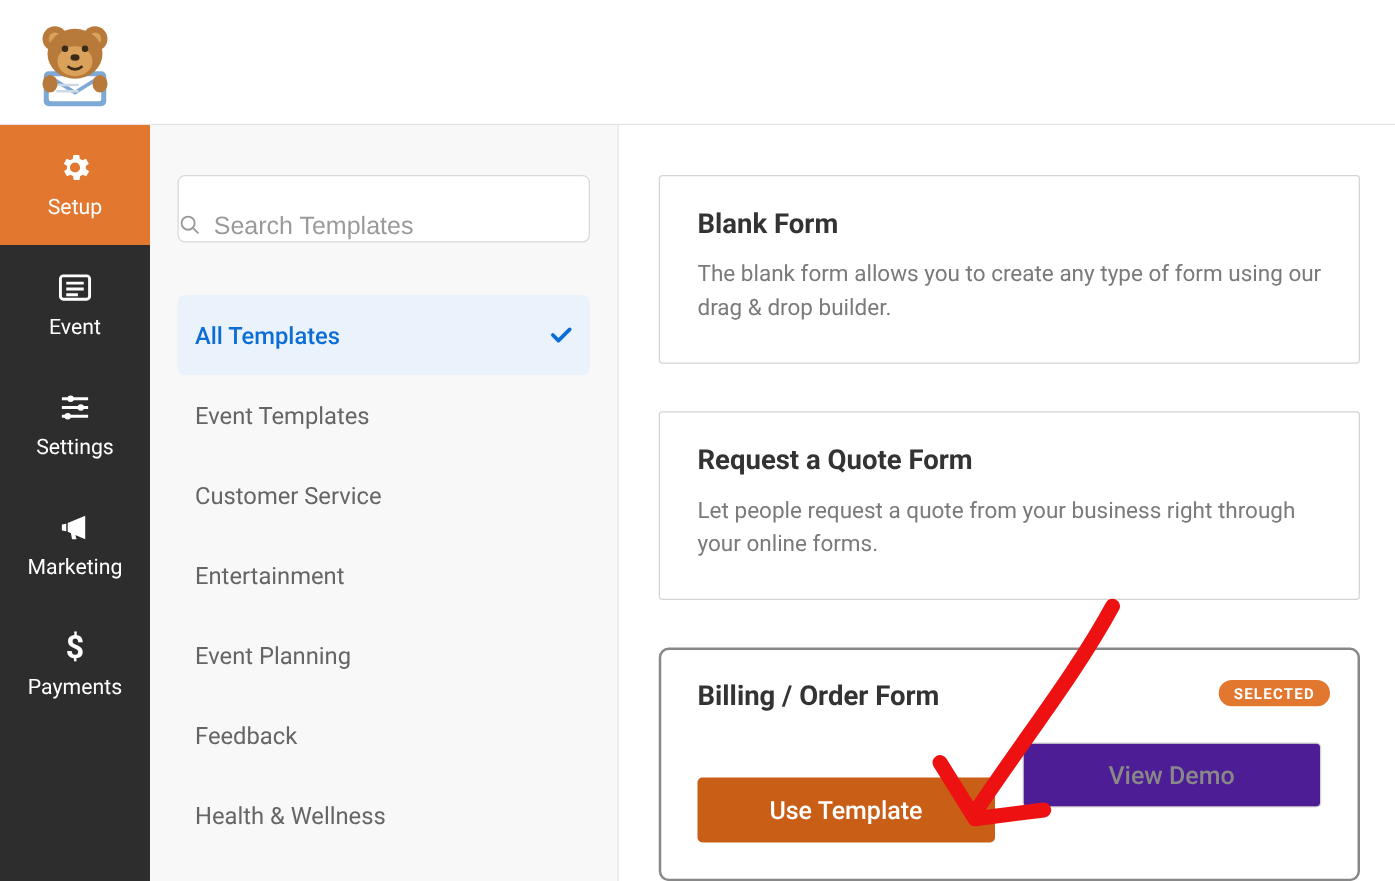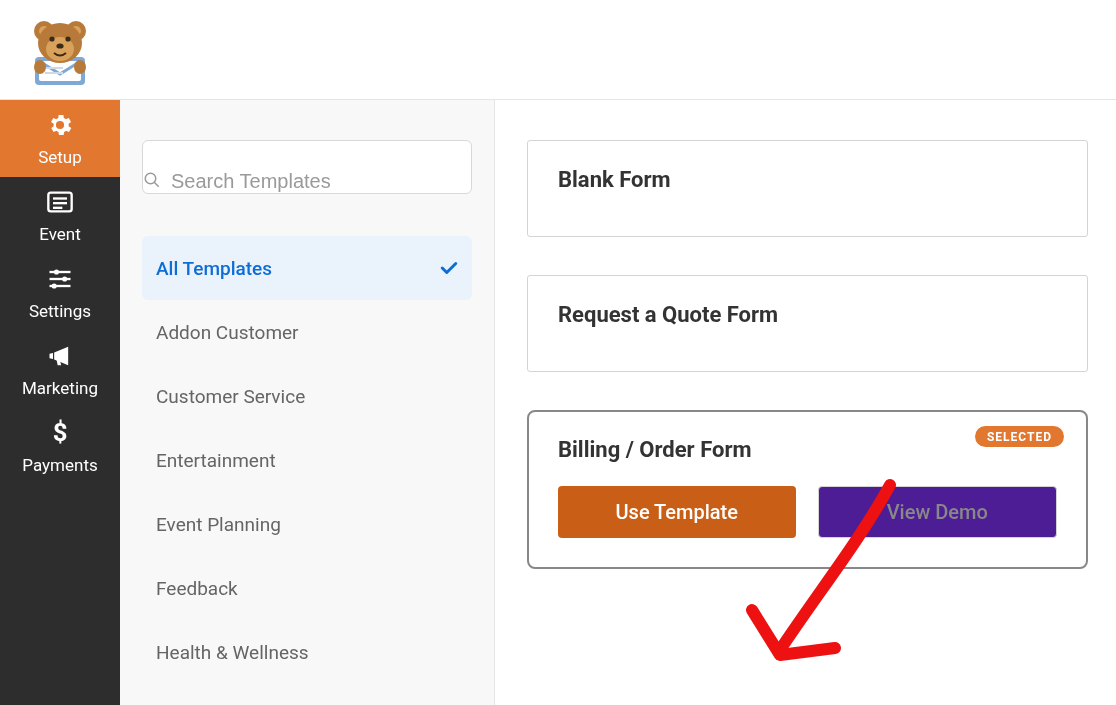--- a/index.html
+++ b/index.html
@@ -12,21 +12,21 @@
   .logo-svg { width: 78px; height: 74px; }
   .editing { font-size: 27px; color: #444; font-weight: 400; padding-left: 30px; }
   .editing b { font-weight: 700; }
 
   
   .layout { display: flex; height: calc(100% - 100px); }
 
   
   .rail { width: 120px; background: #2d2d2d; display: flex; flex-direction: column; }
   .rail-item {
-    width: 120px; height: 77px; display: flex; flex-direction: column;
+    width: 120px; height: 96px; display: flex; flex-direction: column;
     align-items: center; justify-content: center; color: #fff; cursor: pointer;
     gap: 8px;
   }
   .rail-item.active { background: #e27730; }
   .rail-item .rlabel { font-size: 17px; font-weight: 400; }
   .rail-icon { width: 32px; height: 28px; display:flex; align-items:center; justify-content:center; }
   .rail-icon svg { width: 28px; height: 28px; fill: #fff; }
 
   
   .middle {
@@ -55,30 +55,30 @@
   
   .main { flex: 1; padding: 40px 28px 0 32px; overflow: hidden; position: relative; }
   .card {
     border: 1px solid #d4d4d4; border-radius: 3px; padding: 26px 30px 30px 30px; margin-bottom: 38px;
     background: #fff; position: relative;
   }
   .card.selected { border: 2px solid #888; border-radius: 8px; padding: 25px 29px 29px 29px; }
   .card h3 { font-size: 22px; font-weight: 700; color: #333; margin-bottom: 14px; }
   .card p { font-size: 18px; line-height: 1.5; color: #7a7a7a; }
   .badge {
-    position: absolute; top: 14px; right: 22px;
+    position: absolute; top: 24px; right: 22px;
     background: #e27730; color: #fff; font-size: 12px; font-weight: 700;
     letter-spacing: 1px; padding: 4px 12px 3px; border-radius: 14px;
   }
   .card-buttons { display: flex; gap: 22px; margin-top: 24px; }
   .btn {
     flex: 1; height: 52px; display: flex; align-items: center; justify-content: center;
     font-size: 20px; border-radius: 4px; cursor: pointer; font-weight: 500;
   }
-  .btn-primary { background: #c95f17; color: #fff; }
+  .btn-primary { background: #c95f17; color: #fff; margin-top: 28px; }
   .btn-secondary { background: #4c1d95; color: #888; border: 1px solid #d4d4d4; }
 
   
   .arrow-annot { position: absolute; left: 740px; top: 480px; width: 170px; height: 195px; pointer-events: none; }
   .arrow-annot svg { width: 100%; height: 100%; overflow: visible; }
   .arrow-annot path { stroke: #ee1111; stroke-width: 12; stroke-linecap: round; stroke-linejoin: round; fill: none; }
 </style>
 </head>
 <body>
 
@@ -177,21 +177,21 @@
     <div class="cat-list">
       <div class="cat-item active">
         <span>All Templates</span>
         <span class="check-icon">
           <svg viewBox="0 0 24 18">
               <path d="M3 9l6 6L21 3" fill="none" stroke="#0d6dd6" stroke-width="4" stroke-linecap="round" stroke-linejoin="round"></path>
             </svg>
         </span>
       </div>
       <div class="cat-item">
-          <span>Addon Customer</span>
+          <span>Event Templates</span>
         </div>
       <div class="cat-item">
           <span>Customer Service</span>
         </div>
       <div class="cat-item">
           <span>Entertainment</span>
         </div>
       <div class="cat-item">
           <span>Event Planning</span>
         </div>
@@ -204,24 +204,26 @@
       <div class="cat-item">
           <span>Marketing</span>
         </div>
     </div>
   </div>
 
   <div class="main">
 
     <div class="card">
       <h3>Blank Form</h3>
+      <p>The blank form allows you to create any type of form using our drag &amp; drop builder.</p>
     </div>
 
     <div class="card">
       <h3>Request a Quote Form</h3>
+      <p>Let people request a quote from your business right through your online forms.</p>
     </div>
 
     <div class="card selected">
       <span class="badge">SELECTED</span>
       <h3>Billing / Order Form</h3>
       <div class="card-buttons">
         <div class="btn btn-primary">Use Template</div>
         <div class="btn btn-secondary">View Demo</div>
       </div>
     </div>

